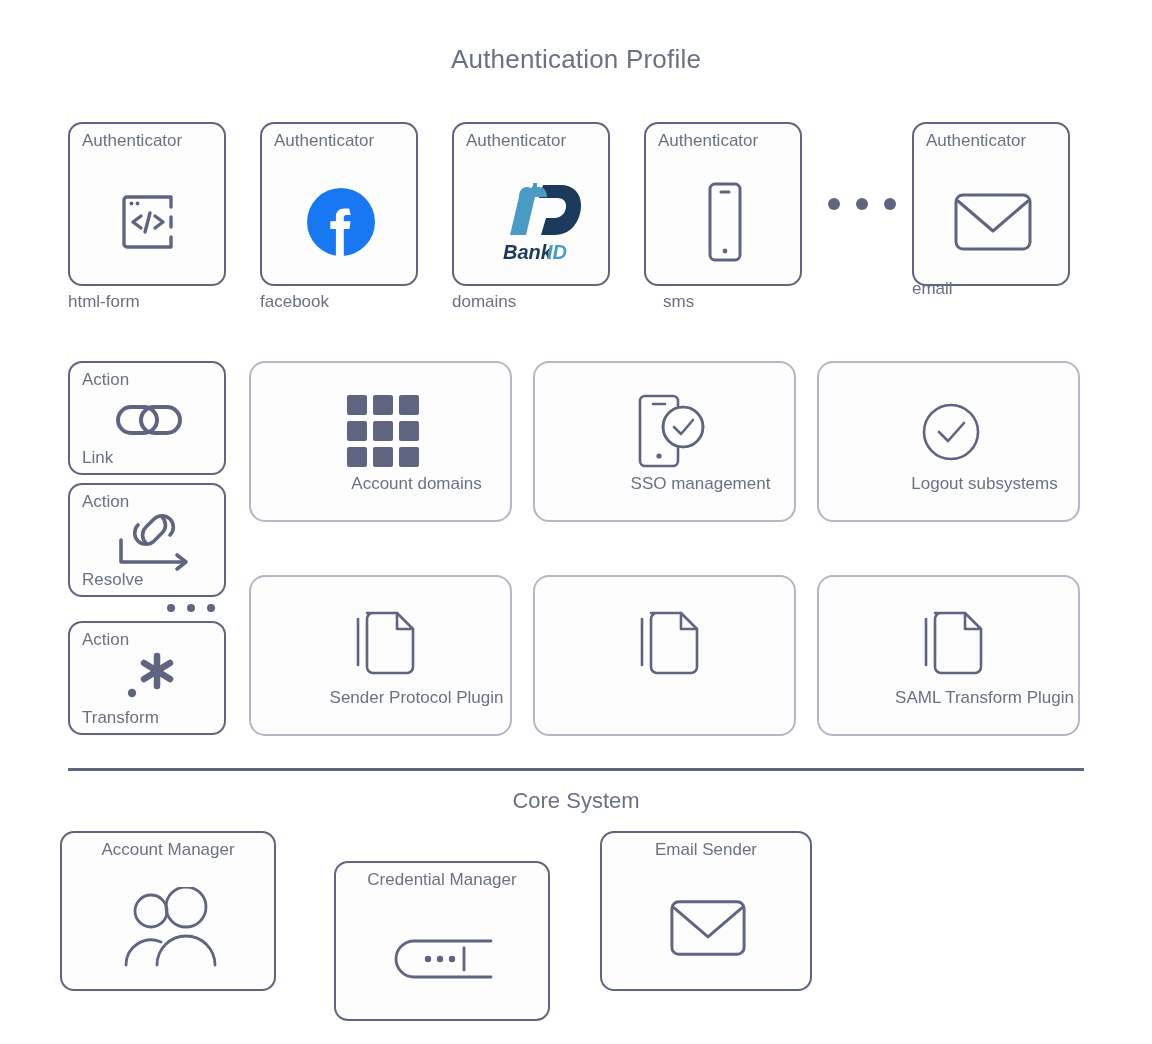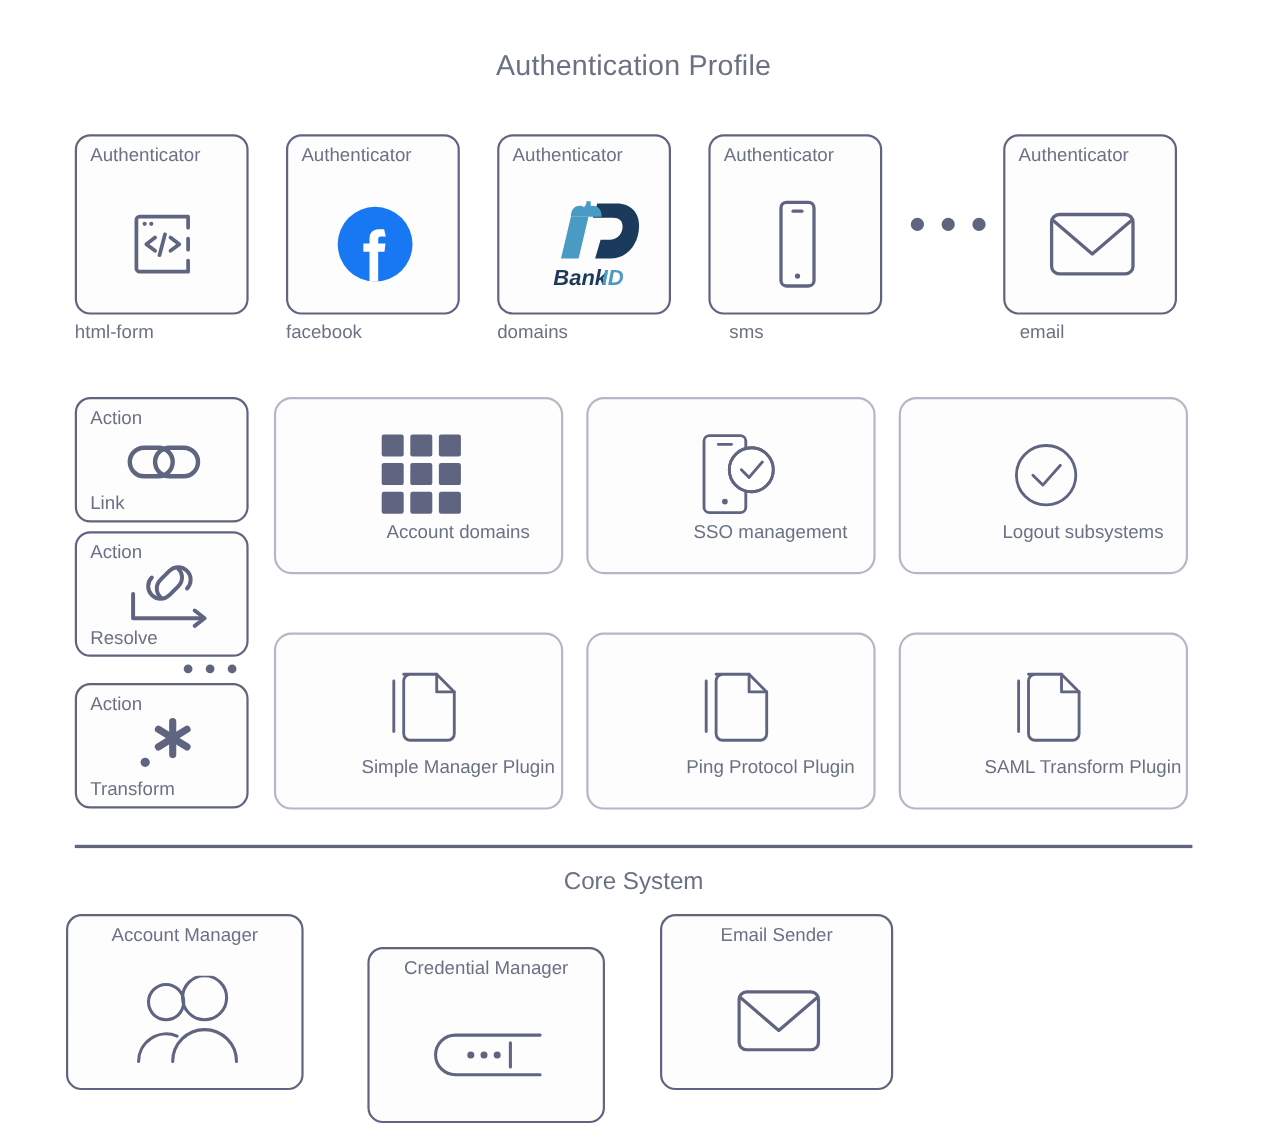--- a/index.html
+++ b/index.html
@@ -153,21 +153,21 @@
 
   <div class="card" style="left:912px; top:122px; width:158px; height:164px;">
     <div class="card-caption-top">Authenticator</div>
     <div class="icon-wrap" style="left:0; top:48px; width:158px; height:100px;">
       <svg width="80" height="62" viewBox="0 0 80 62" fill="none" stroke="#5f6580" stroke-width="3" stroke-linecap="round" stroke-linejoin="round">
         <rect x="3" y="4" width="74" height="54" rx="7"></rect>
         <path d="M5 10 L40 40 L75 10"></path>
       </svg>
     </div>
   </div>
-  <div class="under-label" style="left:912px; top:292px;margin-left:15px;">email</div>
+  <div class="under-label" style="left:912px; top:279px;">email</div>
 
   <div class="card" style="left:68px; top:361px; width:158px; height:114px;">
     <div class="card-caption-top">Action</div>
     <div class="icon-wrap" style="left:0; top:28px; width:158px; height:58px;">
       <svg width="70" height="42" viewBox="0 0 70 42" fill="none" stroke="#5f6580" stroke-width="4" stroke-linecap="round" stroke-linejoin="round">
         <path d="M30 8 H17 a13 13 0 0 0 0 26 h13 a13 13 0 0 0 0-26"></path>
         <path d="M40 8 H53 a13 13 0 0 1 0 26 H40 a13 13 0 0 1 0-26"></path>
       </svg>
     </div>
     <div class="card-caption-bottom">Link</div>
@@ -247,32 +247,31 @@
   </div>
 
   <div class="card light" style="left:249px; top:575px; width:263px; height:161px;">
     <div class="icon-wrap" style="left:0; top:22px; width:263px; height:86px;">
       <svg width="72" height="78" viewBox="0 0 72 78" fill="none" stroke="#5f6580" stroke-width="2.6" stroke-linecap="round" stroke-linejoin="round">
         <path d="M20 10 H50 L66 26 V64 a6 6 0 0 1-6 6 H26 a6 6 0 0 1-6-6 V16 a6 6 0 0 1 6-6 z"></path>
         <path d="M50 10 V26 H66"></path>
         <path d="M11 16 V62"></path>
       </svg>
     </div>
-    <div class="card-label-inner">Simple Manager Plugin</div>
+    <div class="card-label-inner">Sender Protocol Plugin</div>
   </div>
 
   <div class="card light" style="left:533px; top:575px; width:263px; height:161px;">
     <div class="icon-wrap" style="left:0; top:22px; width:263px; height:86px;">
       <svg width="72" height="78" viewBox="0 0 72 78" fill="none" stroke="#5f6580" stroke-width="2.6" stroke-linecap="round" stroke-linejoin="round">
         <path d="M20 10 H50 L66 26 V64 a6 6 0 0 1-6 6 H26 a6 6 0 0 1-6-6 V16 a6 6 0 0 1 6-6 z"></path>
         <path d="M50 10 V26 H66"></path>
         <path d="M11 16 V62"></path>
       </svg>
     </div>
-    <div class="card-label-inner">Ping Protocol Plugin</div>
   </div>
 
   <div class="card light" style="left:817px; top:575px; width:263px; height:161px;">
     <div class="icon-wrap" style="left:0; top:22px; width:263px; height:86px;">
       <svg width="72" height="78" viewBox="0 0 72 78" fill="none" stroke="#5f6580" stroke-width="2.6" stroke-linecap="round" stroke-linejoin="round">
         <path d="M20 10 H50 L66 26 V64 a6 6 0 0 1-6 6 H26 a6 6 0 0 1-6-6 V16 a6 6 0 0 1 6-6 z"></path>
         <path d="M50 10 V26 H66"></path>
         <path d="M11 16 V62"></path>
       </svg>
     </div>

